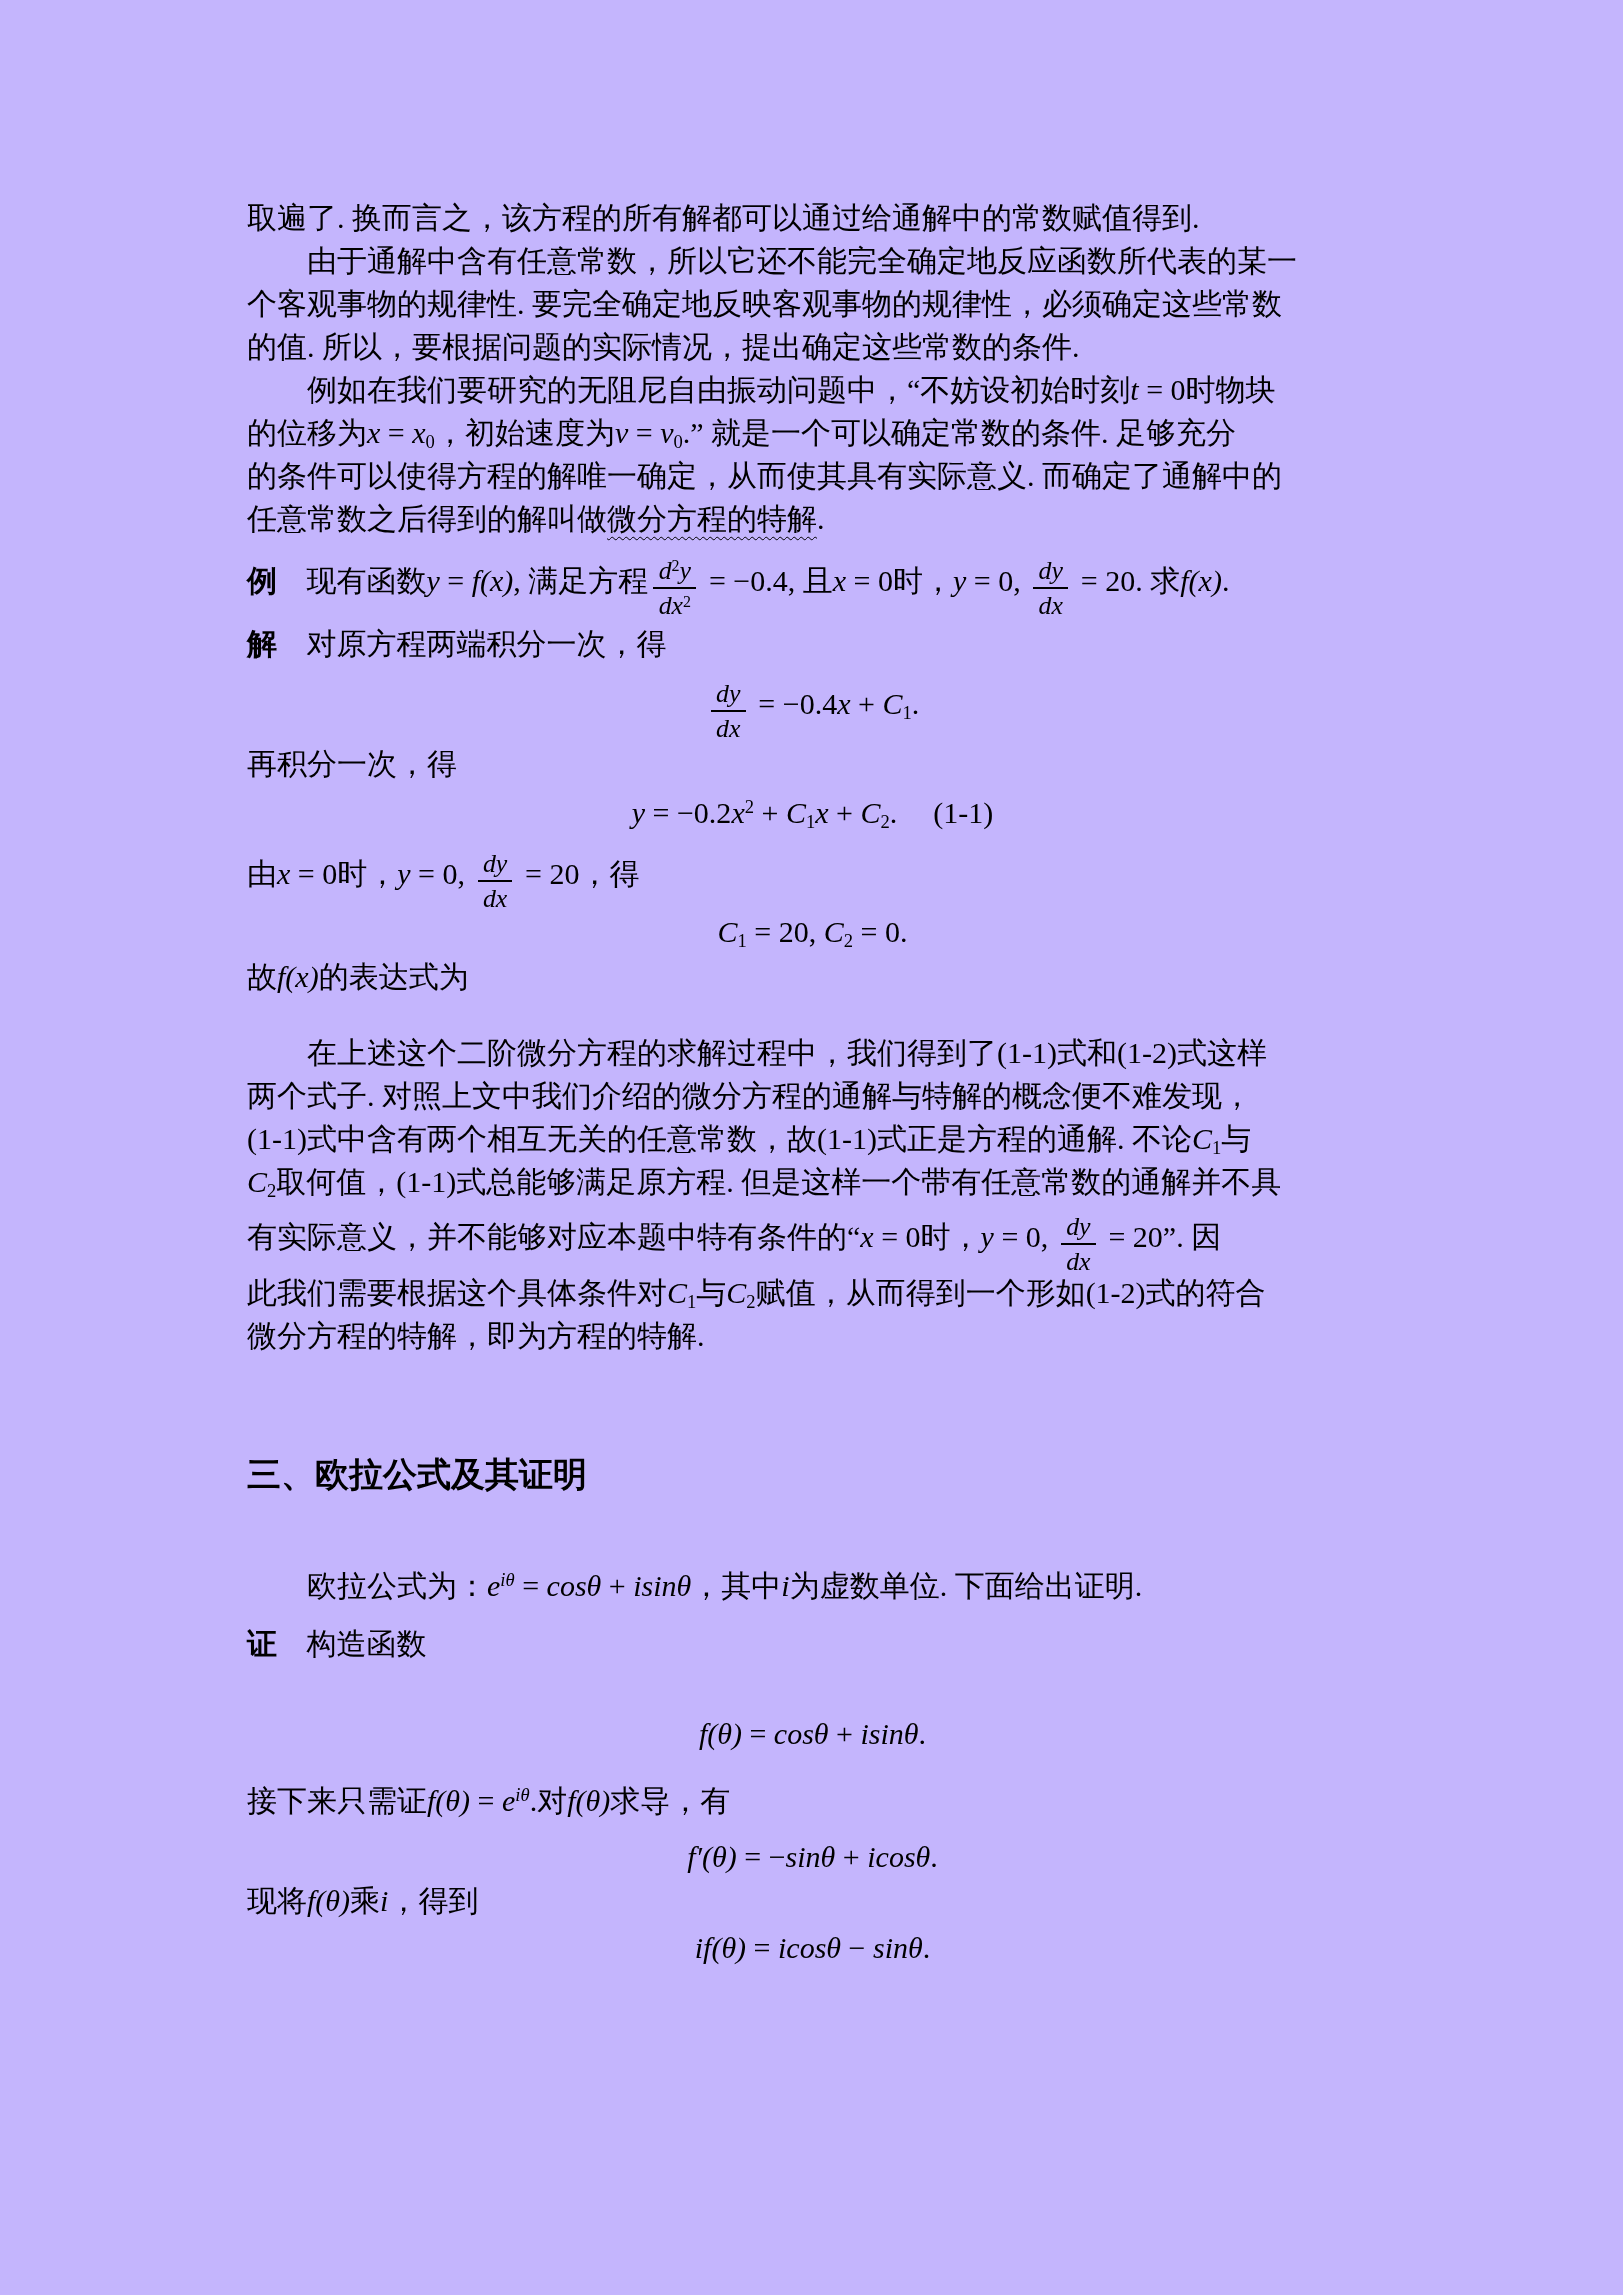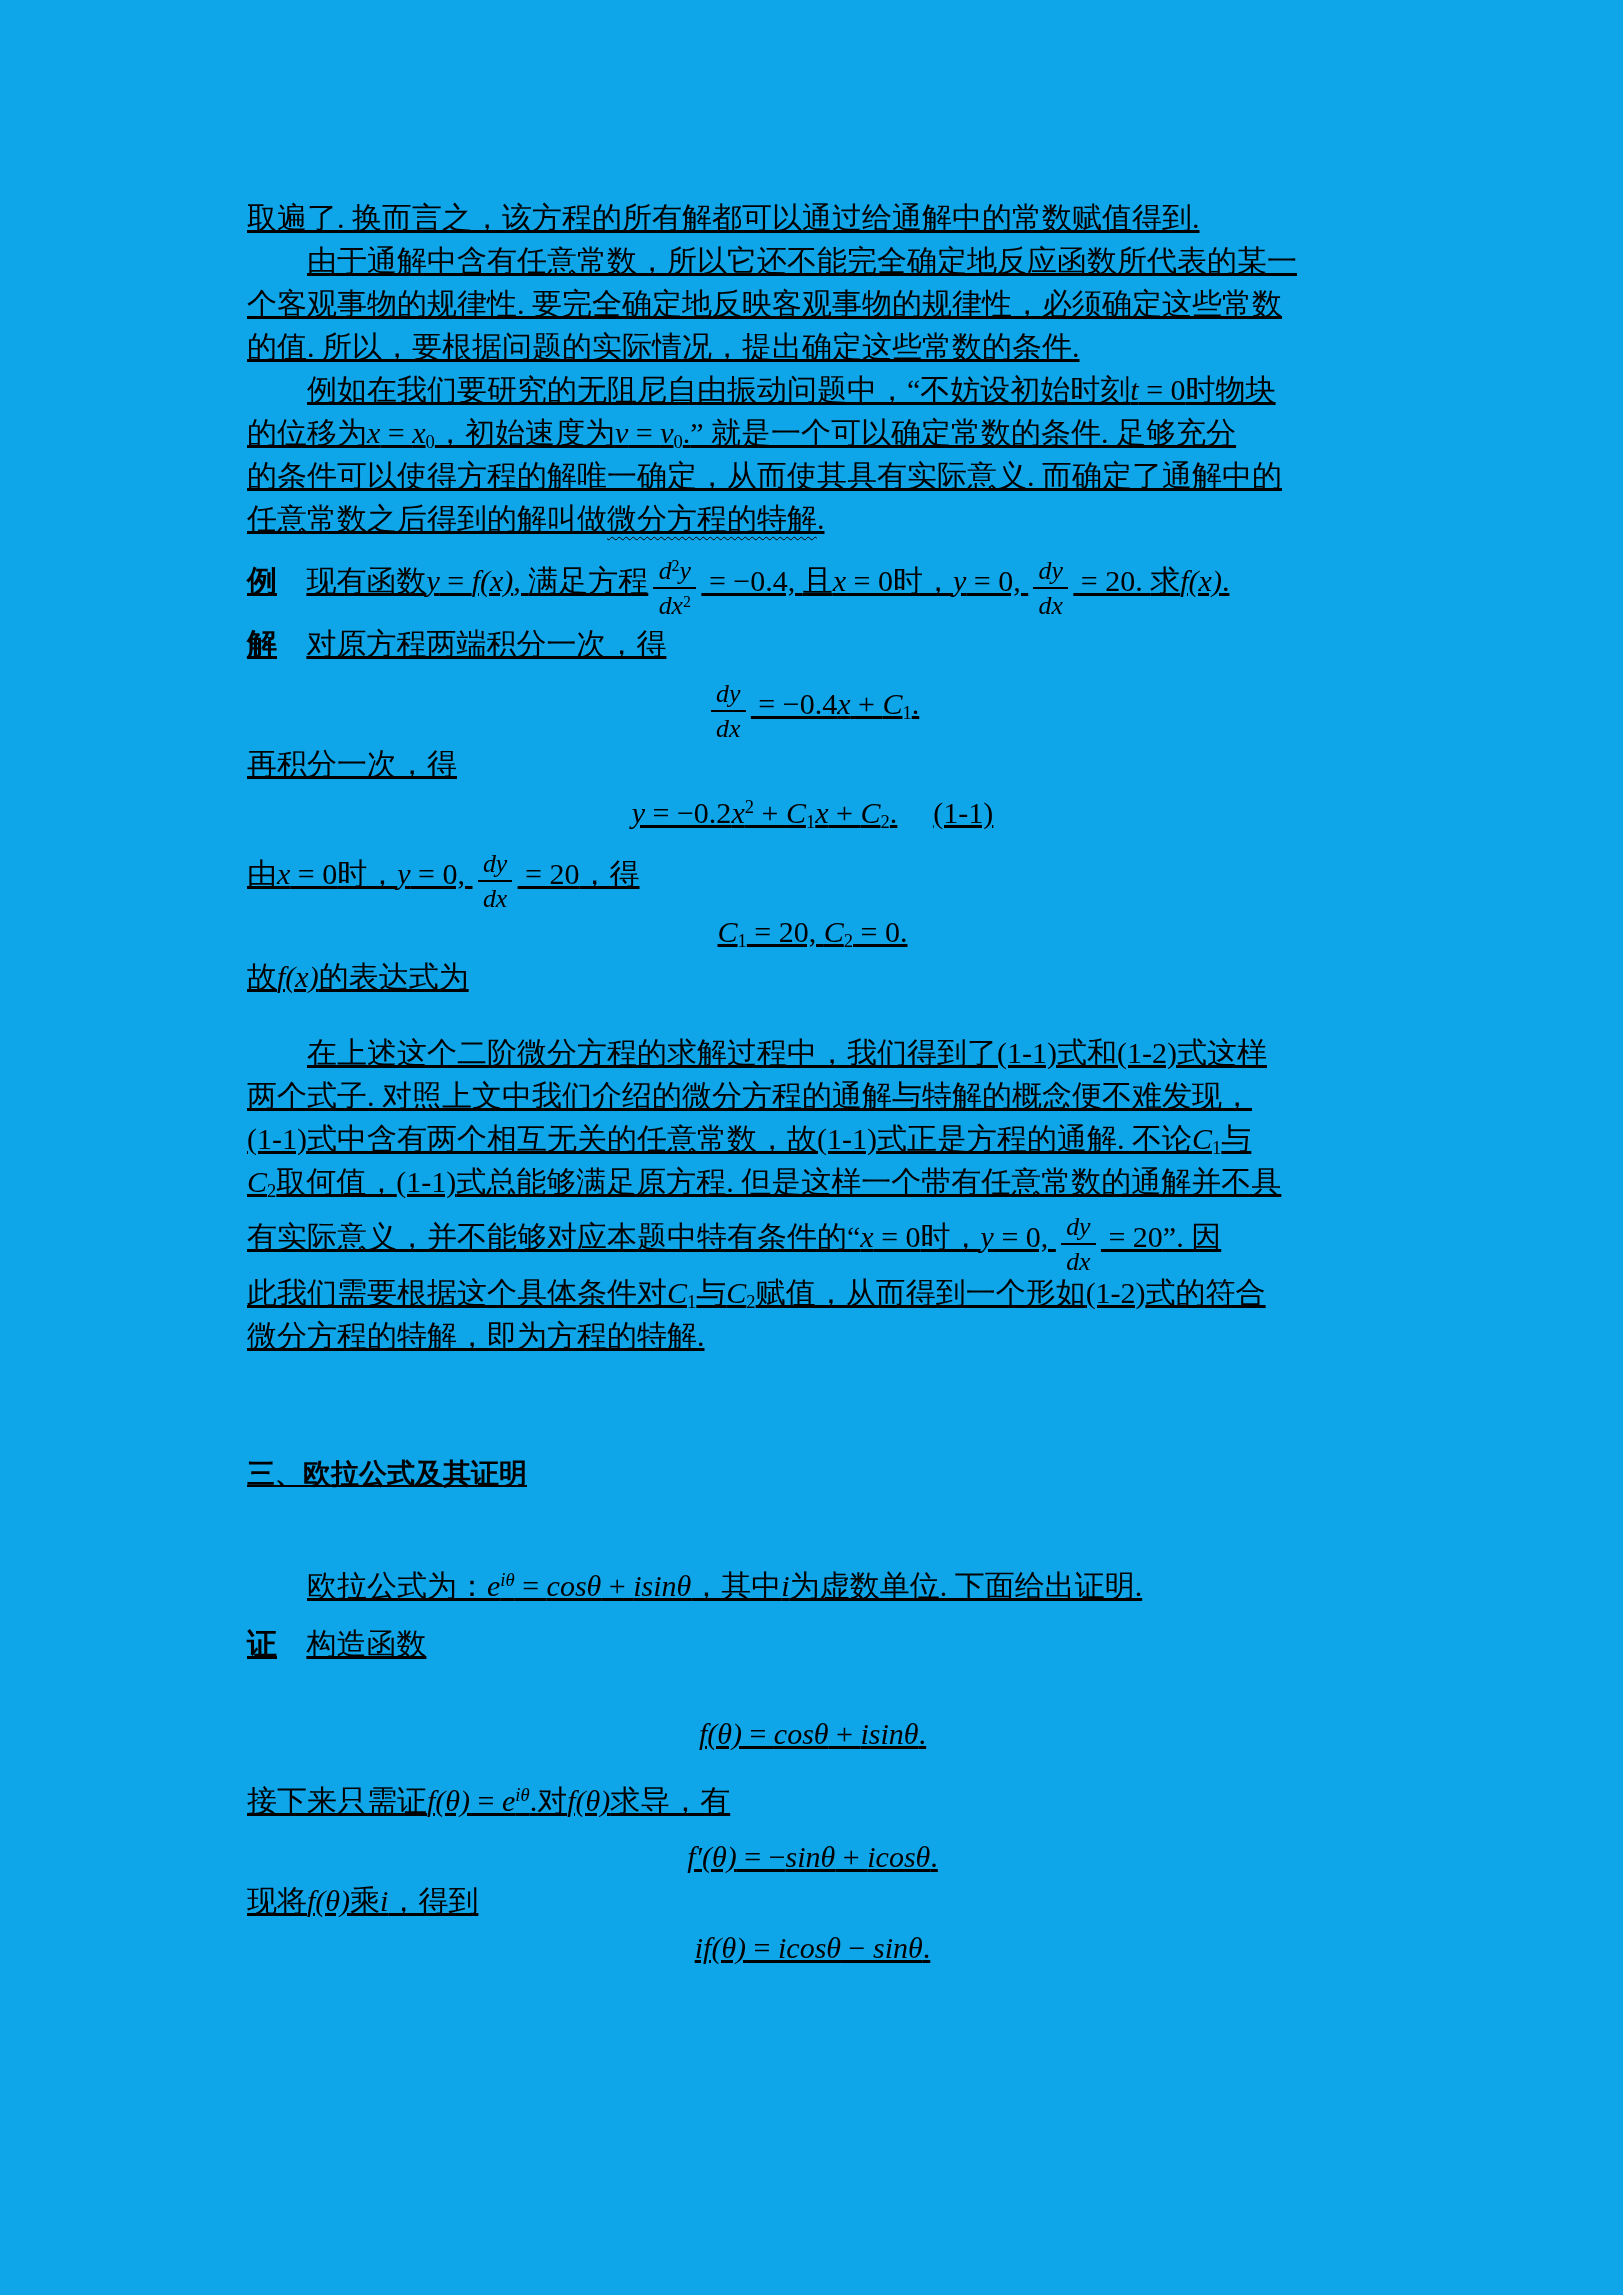--- a/index.html
+++ b/index.html
@@ -15,21 +15,21 @@
   }
   .ln{
     position:relative;display:block;
     white-space:nowrap;
     height:43px;line-height:43px;
     overflow:visible;
   }
   .ln-eq{text-align:center;}
   .ln-heading{
     font-family:"Liberation Sans","DejaVu Sans",sans-serif;
-    font-weight:700;font-size:28px;
+    font-weight:700;font-size:34px;
   }
   .label{
     font-family:"Liberation Sans","DejaVu Sans",sans-serif;
     font-weight:700;
     margin-right:29.4px;
   }
   .r-cn{font-style:normal;}
   .r-n{font-style:normal;}
   .r-m{font-style:italic;}
   .r-sp,.r-si{font-size:.62em;position:relative;top:-0.55em;line-height:0;}
@@ -47,21 +47,21 @@
     font-size:.86em;line-height:1.05;
   }
   .frac .fnum{display:block;border-bottom:2px solid #000;padding:0 5.2px 3.3px;}
   .frac .fden{display:block;padding:3.3px 5.2px 0;}
   .frac .r-sp{top:-0.45em;}
   .eq-tag{margin-left:36px;font-style:normal;}
 </style>
 </head>
 <body>
 
-<div class="page" id="doc" style="background: #0ea5e9; color: rgb(0, 0, 0); text-decoration: underline;">
+<div class="page" id="doc" style="background: #c4b5fd; color: rgb(0, 0, 0);">
     <div class="ln ln-body" style="height: 43px; line-height: 43px;"><span class="r-cn">取遍了. 换而言之，该方程的所有解都可以通过给通解中的常数赋值得到.</span></div>
     <div class="ln ln-body" style="height: 43px; line-height: 43px; text-indent: 60px;"><span class="r-cn">由于通解中含有任意常数，所以它还不能完全确定地反应函数所代表的某一</span></div>
     <div class="ln ln-body" style="height: 43px; line-height: 43px;"><span class="r-cn">个客观事物的规律性. 要完全确定地反映客观事物的规律性，必须确定这些常数</span></div>
     <div class="ln ln-body" style="height: 43px; line-height: 43px;"><span class="r-cn">的值. 所以，要根据问题的实际情况，提出确定这些常数的条件.</span></div>
     <div class="ln ln-body" style="height: 43px; line-height: 43px; text-indent: 60px;"><span class="r-cn">例如在我们要研究的无阻尼自由振动问题中，“不妨设初始时刻</span><span class="r-m">t</span><span class="r-n"> = 0</span><span class="r-cn">时物块</span></div>
     <div class="ln ln-body" style="height: 43px; line-height: 43px;"><span class="r-cn">的位移为</span><span class="r-m">x</span><span class="r-n"> = </span><span class="r-m">x</span><span class="r-sb">0</span><span class="r-cn">，初始速度为</span><span class="r-m">v</span><span class="r-n"> = </span><span class="r-m">v</span><span class="r-sb">0</span><span class="r-n">.</span><span class="r-cn">” 就是一个可以确定常数的条件. 足够充分</span></div>
     <div class="ln ln-body" style="height: 43px; line-height: 43px;"><span class="r-cn">的条件可以使得方程的解唯一确定，从而使其具有实际意义. 而确定了通解中的</span></div>
     <div class="ln ln-body" style="height: 43px; line-height: 43px;"><span class="r-cn">任意常数之后得到的解叫做</span><span class="r-wv">微分方程的特解</span><span class="r-cn">.</span></div>
     <div class="ln ln-body tall" style="height: 82px; line-height: 82px;"><span class="label">例</span><span class="r-cn">现有函数</span><span class="r-m">y</span><span class="r-n"> = </span><span class="r-m">f(x)</span><span class="r-n">, </span><span class="r-cn">满足方程</span><span class="frac"><span class="fnum"><span class="r-m">d</span><span class="r-sp">2</span><span class="r-m">y</span></span><span class="fden"><span class="r-m">dx</span><span class="r-sp">2</span></span></span><span class="r-n"> = −0.4, </span><span class="r-cn">且</span><span class="r-m">x</span><span class="r-n"> = 0</span><span class="r-cn">时，</span><span class="r-m">y</span><span class="r-n"> = 0, </span><span class="frac"><span class="fnum"><span class="r-m">dy</span></span><span class="fden"><span class="r-m">dx</span></span></span><span class="r-n"> = 20. </span><span class="r-cn">求</span><span class="r-m">f(x)</span><span class="r-n">.</span></div>
     <div class="ln ln-body" style="height: 43px; line-height: 43px;"><span class="label">解</span><span class="r-cn">对原方程两端积分一次，得</span></div>

